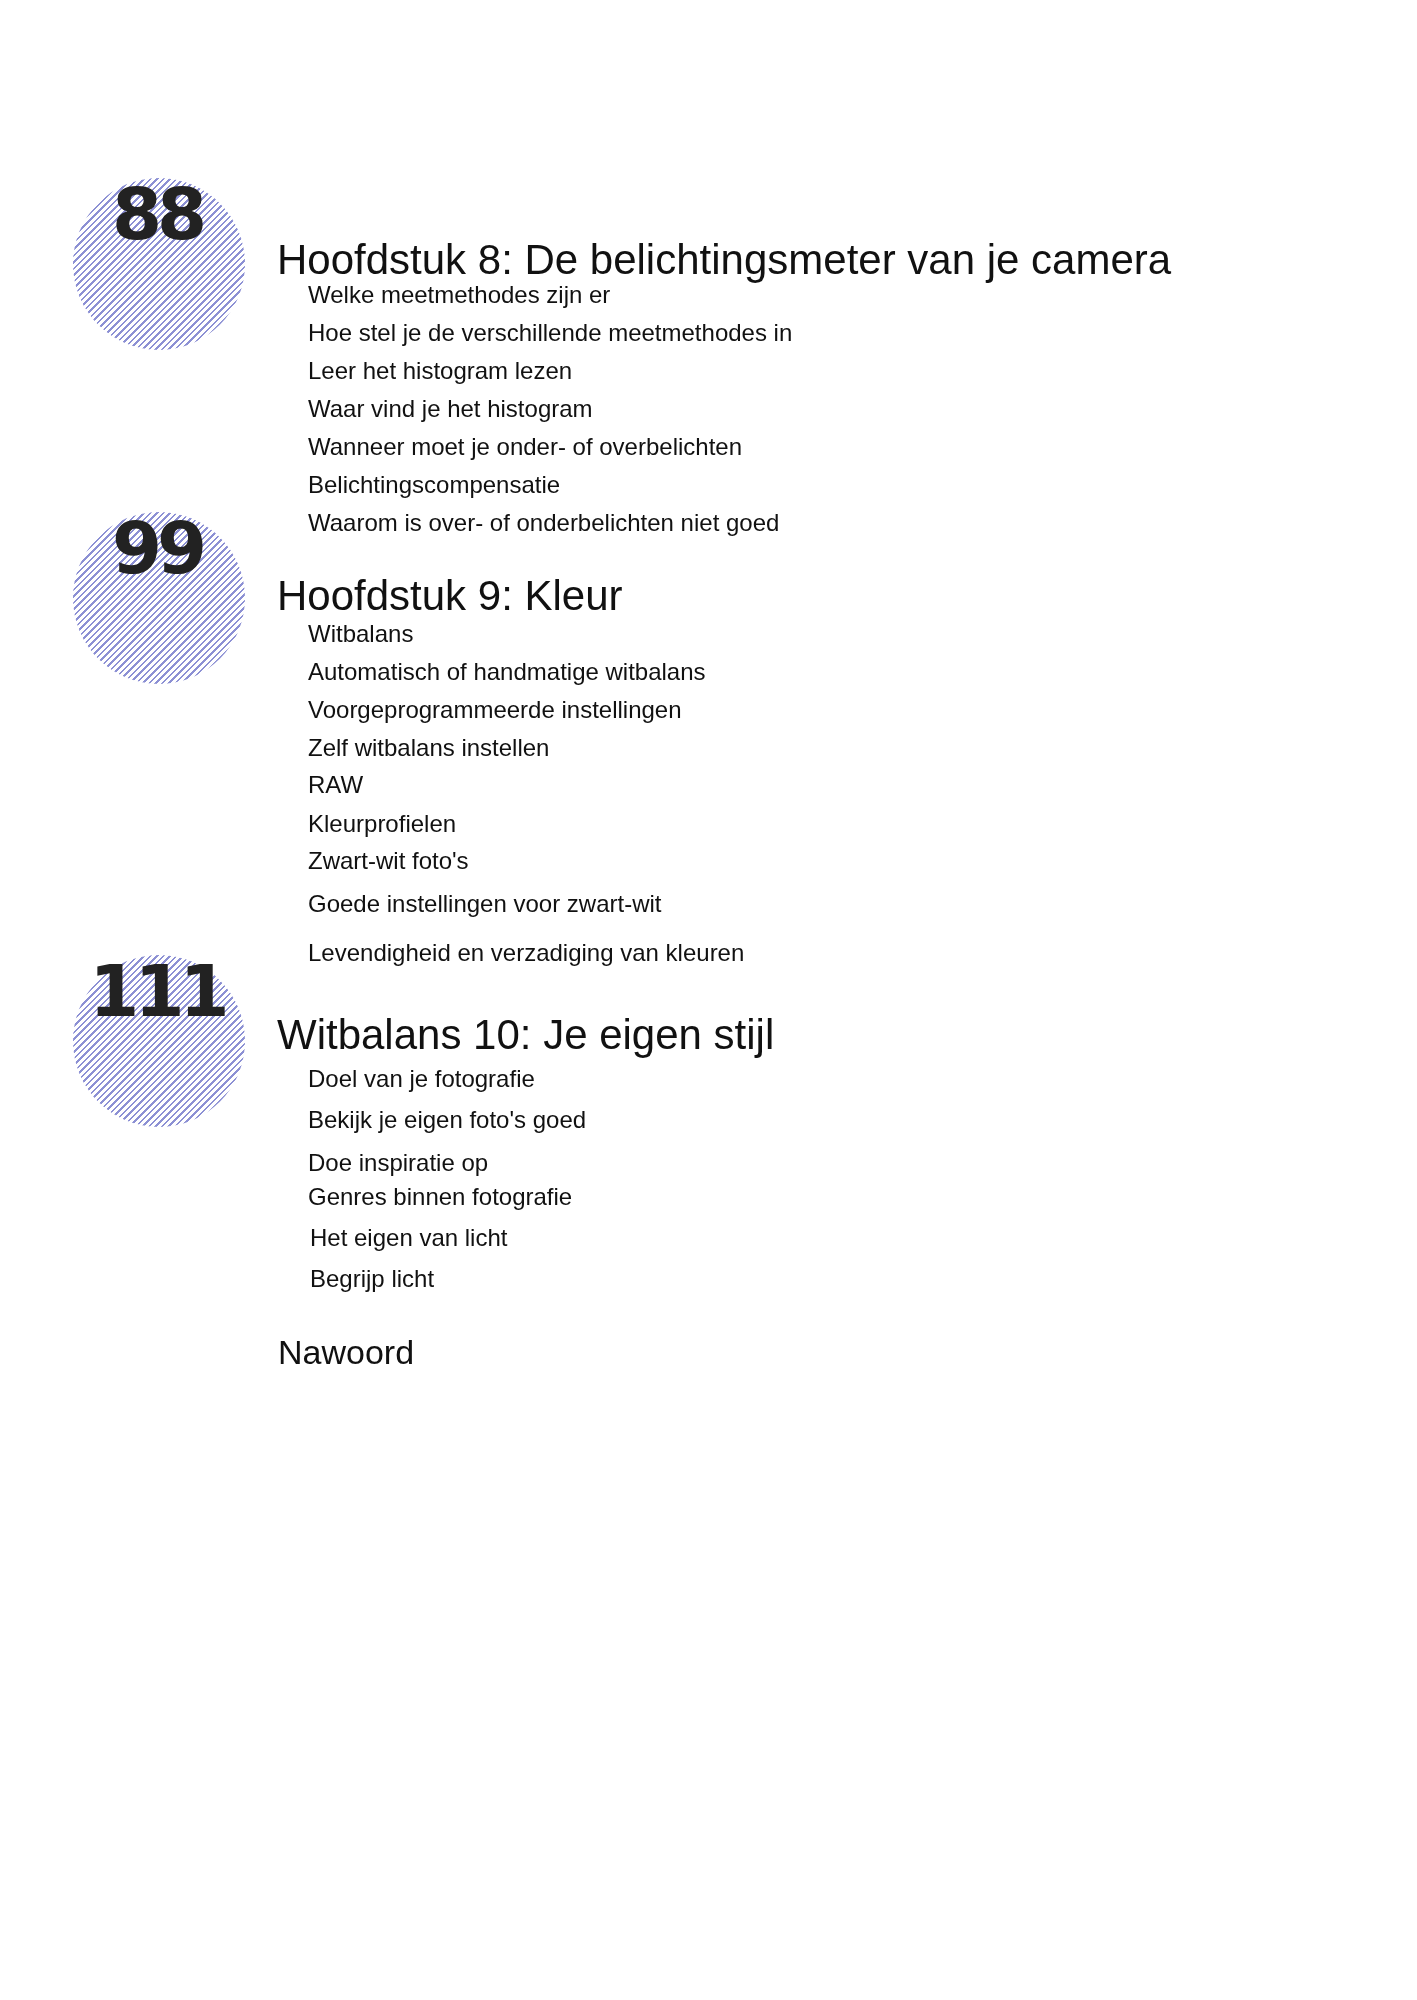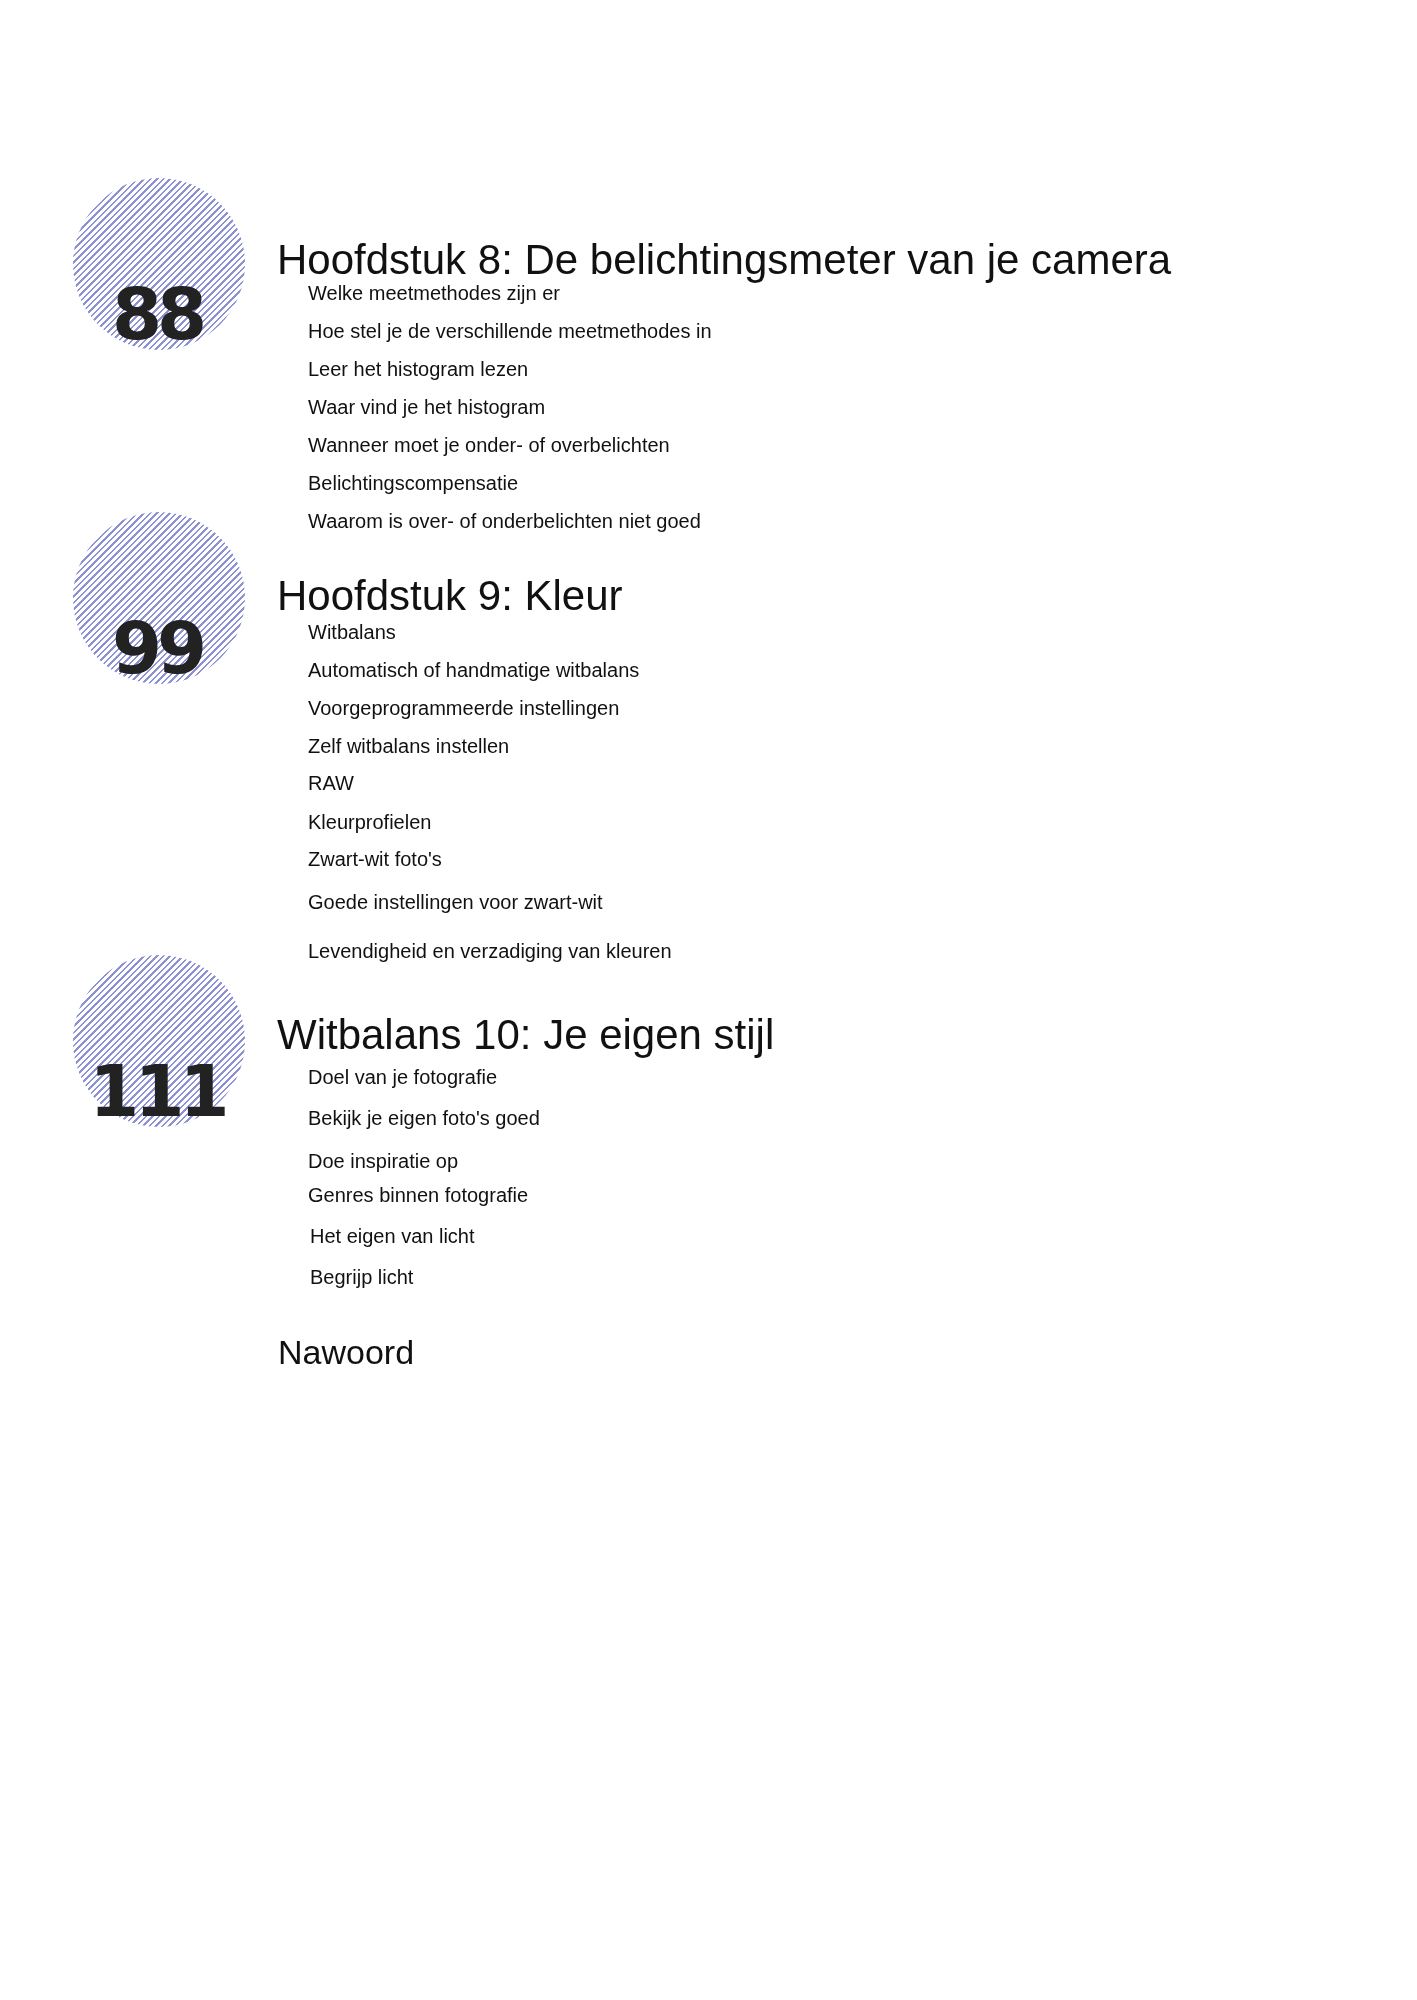--- a/index.html
+++ b/index.html
@@ -1,32 +1,32 @@
 <!DOCTYPE html>
 <html><head>
   <meta charset="utf-8">
   <style>
     html, body { margin: 0; padding: 0; background: #ffffff; }
     body { width: 1417px; height: 2000px; position: relative; overflow: hidden;
            font-family: "Liberation Sans", sans-serif; color: #111111; }
     .badge {
       position: absolute; left: 73px; width: 172px; height: 172px; border-radius: 50%;
       background: repeating-linear-gradient(-45deg, #ffffff 0px, #ffffff 3px, #8c90d4 3px, #8c90d4 4.6px);
-      display: flex; align-items: flex-end; justify-content: center;
+      display: flex; align-items: flex-start; justify-content: center;
     }
     .badge-num {
       font-family: "DejaVu Sans", sans-serif; font-weight: bold; font-size: 72px;
       color: #222222; letter-spacing: -5px; line-height: 1; margin-left: -4px;
     }
     .chapter-title {
       position: absolute; left: 277px; font-size: 42px; line-height: 1;
       white-space: nowrap; color: #111111;
     }
     .item {
-      position: absolute; left: 308px; font-size: 20px; line-height: 1;
+      position: absolute; left: 308px; font-size: 24px; line-height: 1;
       white-space: nowrap; color: #111111;
     }
     .afterword {
       position: absolute; left: 278px; font-size: 34px; line-height: 1; white-space: nowrap;
     }
   </style>
 </head>
 <body>
 
 <div class="badge" style="top:178px;">

